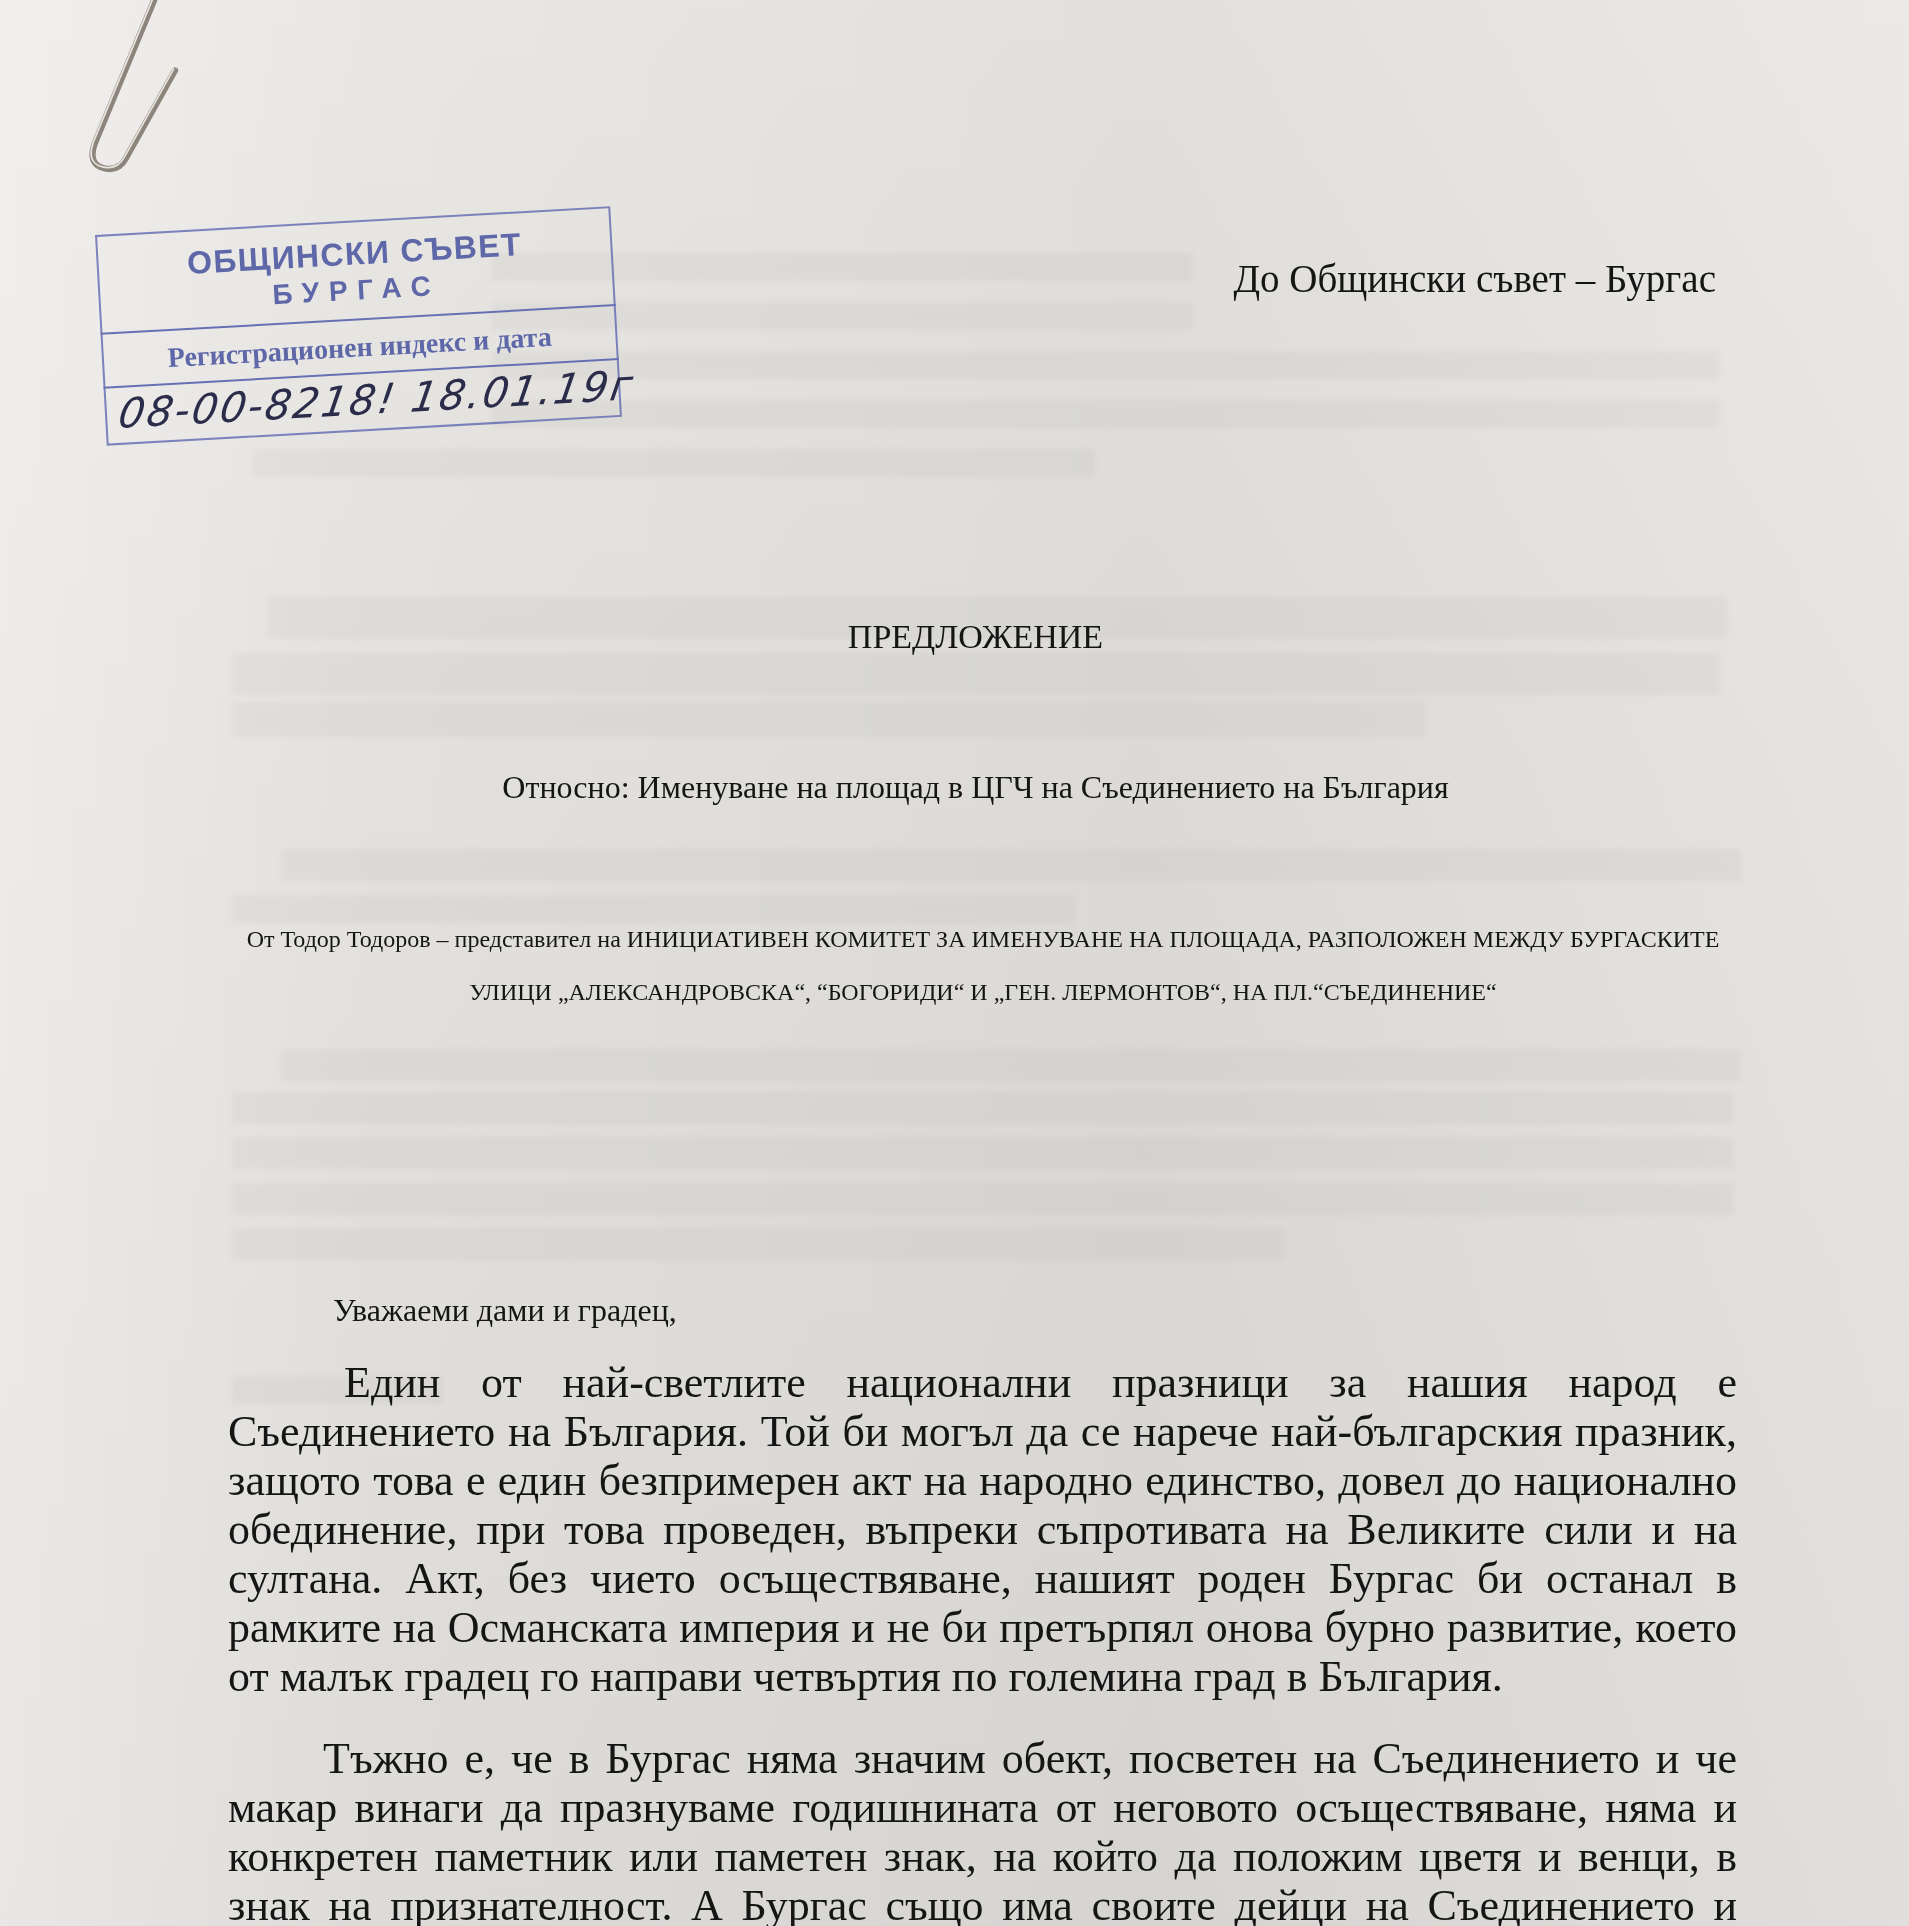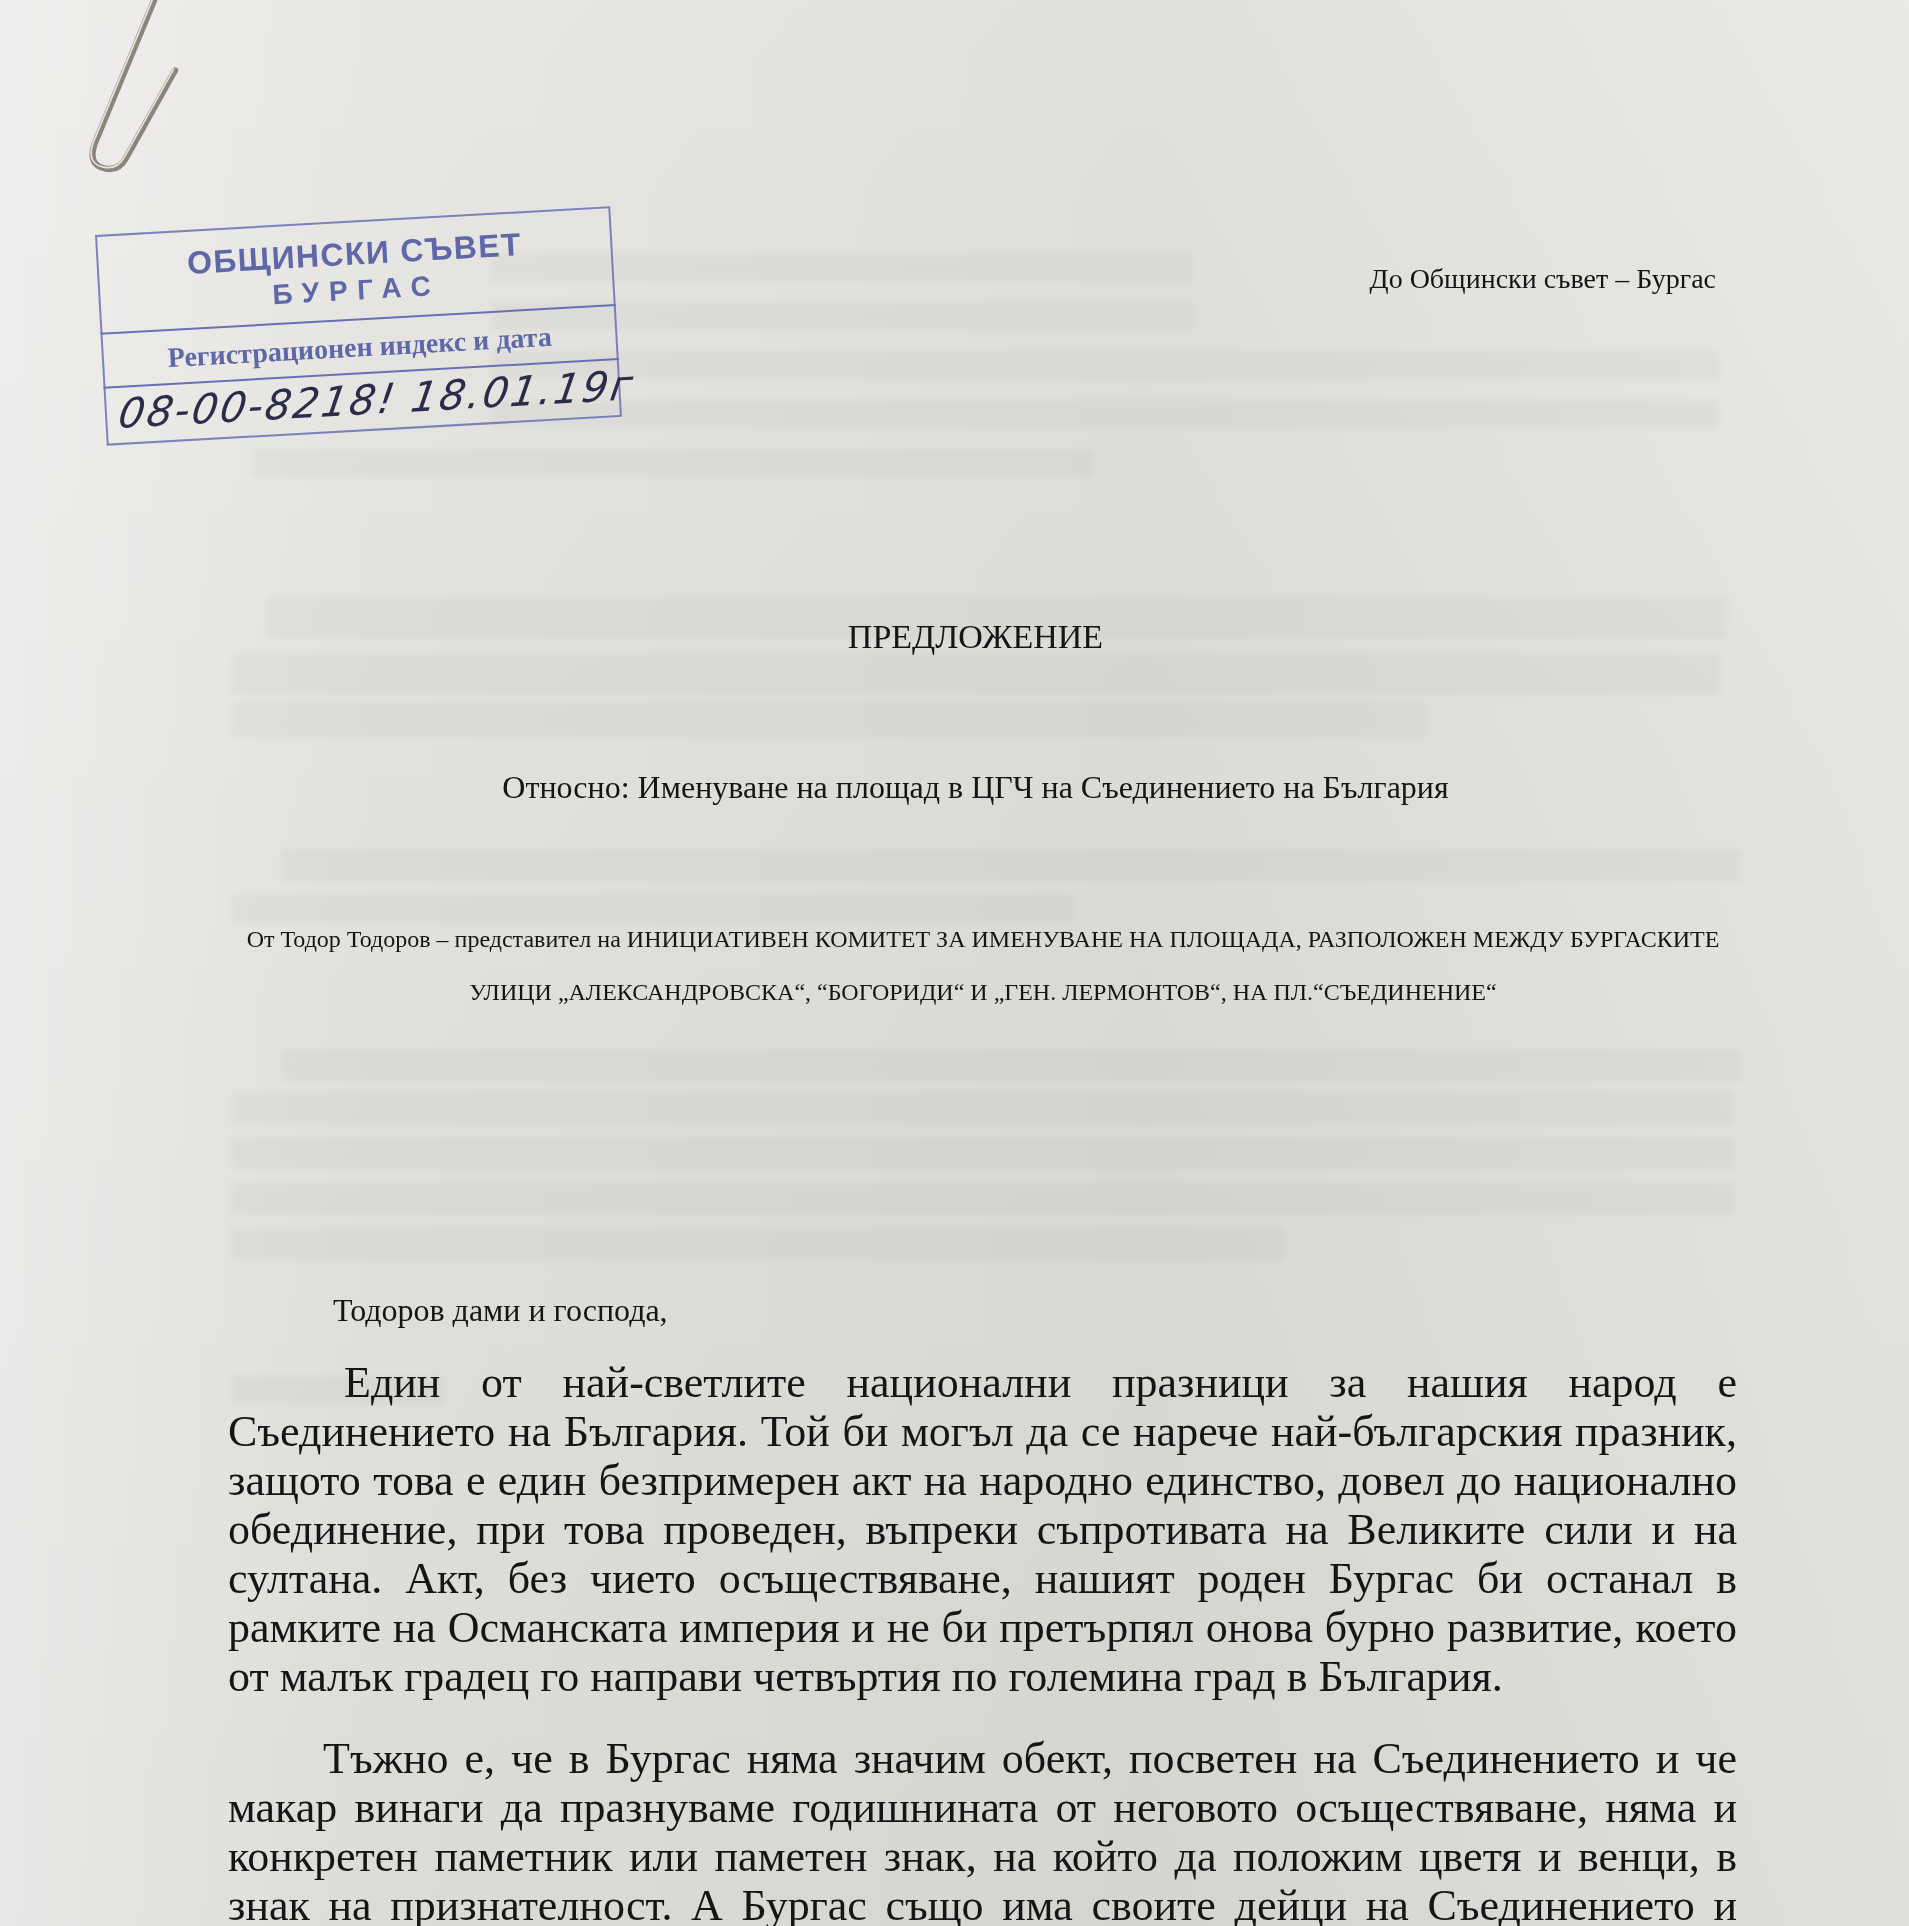--- a/index.html
+++ b/index.html
@@ -104,21 +104,21 @@
       transform: skewX(-12deg);
       white-space: nowrap;
     }
 
     
     .addressee {
       position: absolute;
       right: 193px;
       top: 242px;
       text-align: center;
-      font-size: 28px;
+      font-size: 39px;
       line-height: 74px;
     }
 
     .title {
       position: absolute;
       left: 0; width: 1951px;
       top: 618px;
       text-align: center;
       font-size: 34px;
     }
@@ -194,17 +194,17 @@
 </div>
 
 <div class="addressee">
   <div>До Общински съвет – Бургас</div>
 </div>
 
 <div class="title">ПРЕДЛОЖЕНИЕ</div>
 <div class="subject">Относно: Именуване на площад в ЦГЧ на Съединението на България</div>
 <div class="from">От Тодор Тодоров – представител на ИНИЦИАТИВЕН КОМИТЕТ ЗА ИМЕНУВАНЕ НА ПЛОЩАДА, РАЗПОЛОЖЕН МЕЖДУ БУРГАСКИТЕ УЛИЦИ „АЛЕКСАНДРОВСКА“, “БОГОРИДИ“ И „ГЕН. ЛЕРМОНТОВ“, НА ПЛ.“СЪЕДИНЕНИЕ“</div>
 
-<div class="greeting">Тодоров дами и господа,</div>
+<div class="greeting">Уважаеми дами и градец,</div>
 
 <div class="body-text p1">Един от най-светлите национални празници за нашия народ е Съединението на България. Той би могъл да се нарече най-българския празник, защото това е един безпримерен акт на народно единство, довел до национално обединение, при това проведен, въпреки съпротивата на Великите сили и на султана. Акт, без чието осъществяване, нашият роден Бургас би останал в рамките на Османската империя и не би претърпял онова бурно развитие, което от малък градец го направи четвъртия по големина град в България.</div>
 <div class="body-text p2">Тъжно е, че в Бургас няма значим обект, посветен на Съединението и че макар винаги да празнуваме годишнината от неговото осъществяване, няма и конкретен паметник или паметен знак, на който да положим цветя и венци, в знак на признателност. А Бургас също има своите дейци на Съединението и тогавашните бургазлии също живеят</div>
 
 
 </body></html>

